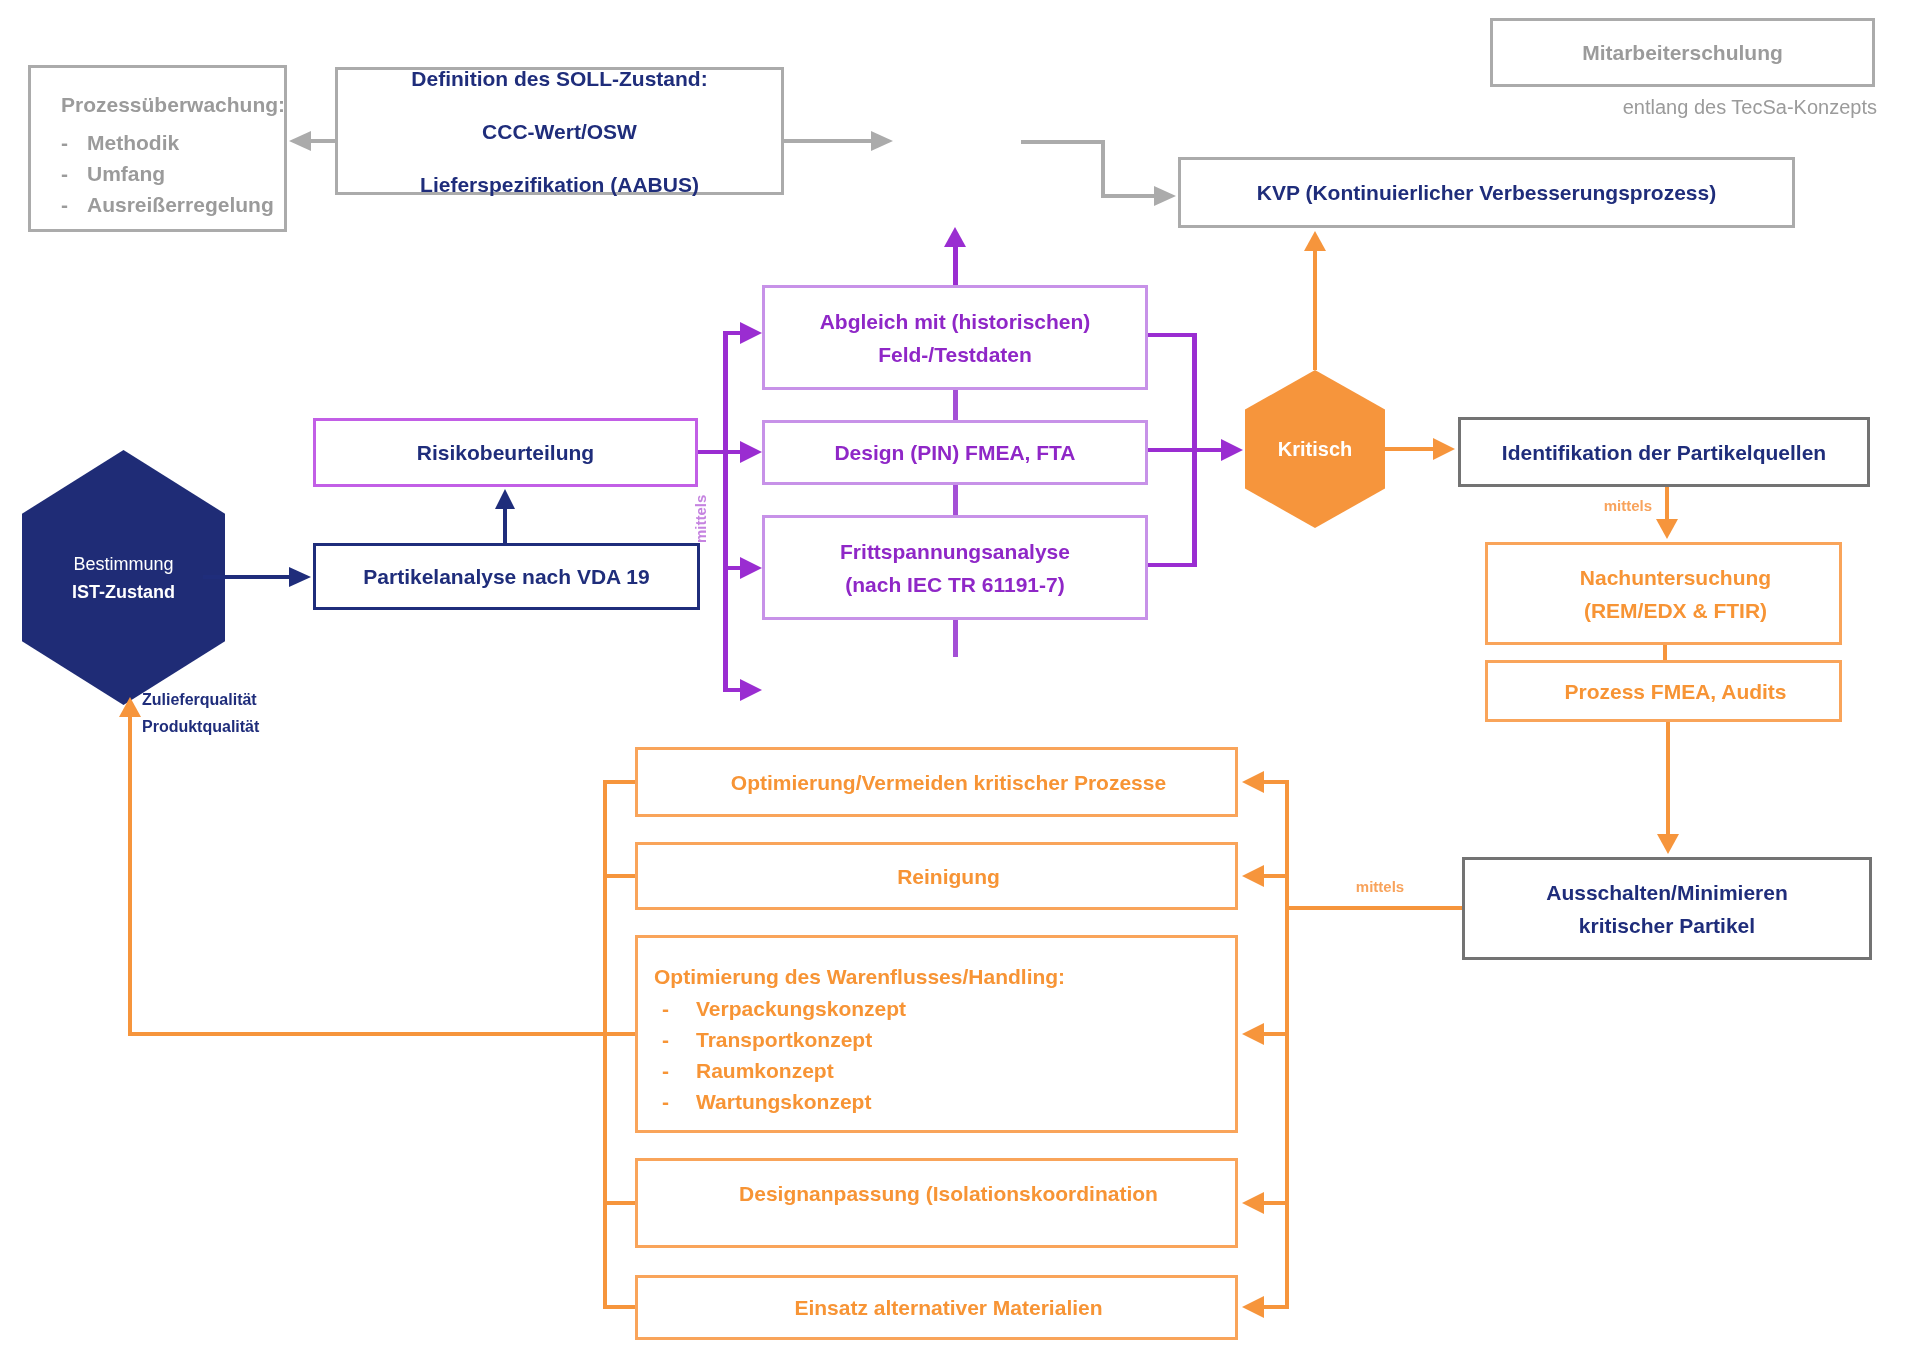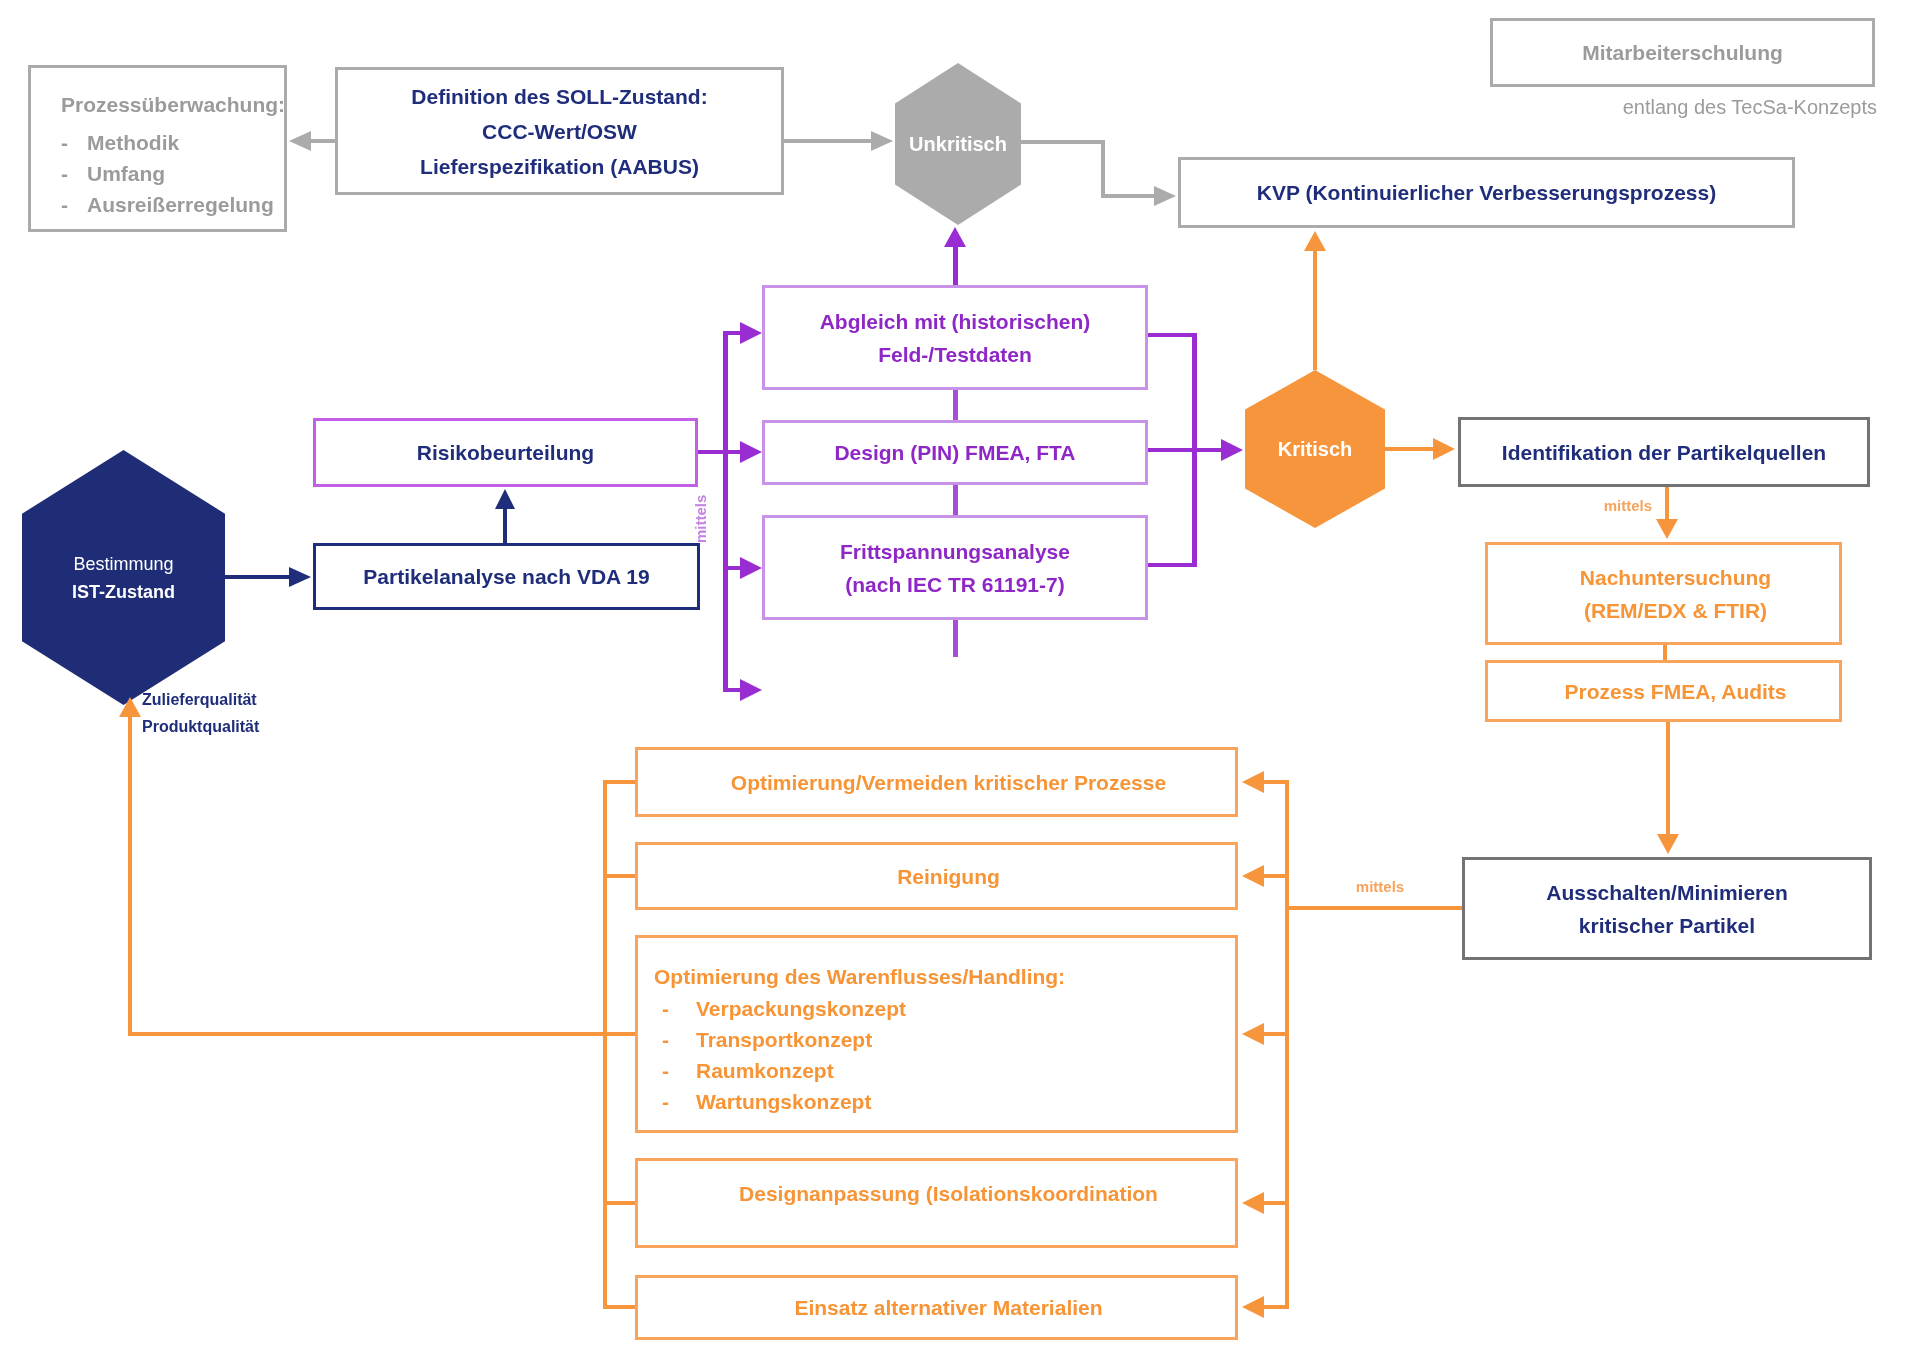--- a/index.html
+++ b/index.html
@@ -52,35 +52,32 @@
     <div class="listrow">
       <span class="dash" style="width:26px;">-</span>
       <span>Umfang</span>
     </div>
     <div class="listrow">
       <span class="dash" style="width:26px;">-</span>
       <span>Ausreißerregelung</span>
     </div>
   </div>
 
-  <div class="box b-gray" style="left:335px;top:67px;width:449px;height:128px;color:#1F2D7B;line-height:35px;">
+  <div class="box b-gray" style="left:335px;top:67px;width:449px;height:128px;color:#1F2D7B;line-height:35px;gap:18px;">
     <div>Definition des SOLL-Zustand:</div>
     <div>CCC-Wert/OSW</div>
     <div>Lieferspezifikation (AABUS)</div>
   </div>
 
   <div class="hl c-gray" style="left:311px;top:139px;width:26px;"></div>
   <div class="tri tri-l-gray" style="left:289px;top:131px;"></div>
 
   <div class="hl c-gray" style="left:784px;top:139px;width:89px;"></div>
   <div class="tri tri-r-gray" style="left:871px;top:131px;"></div>
 
-  <div class="hex" style="left:895px;top:63px;width:126px;height:162px;background:#ABABAB;">
-    <div>Unkritisch</div>
-  </div>
 
   <div class="hl c-gray" style="left:1021px;top:140px;width:84px;"></div>
   <div class="vl c-gray" style="left:1101px;top:140px;height:58px;"></div>
   <div class="hl c-gray" style="left:1101px;top:194px;width:55px;"></div>
   <div class="tri tri-r-gray" style="left:1154px;top:186px;"></div>
 
   <div class="box b-gray" style="left:1178px;top:157px;width:617px;height:71px;color:#1F2D7B;">
     <div>KVP (Kontinuierlicher Verbesserungsprozess)</div>
   </div>
 

